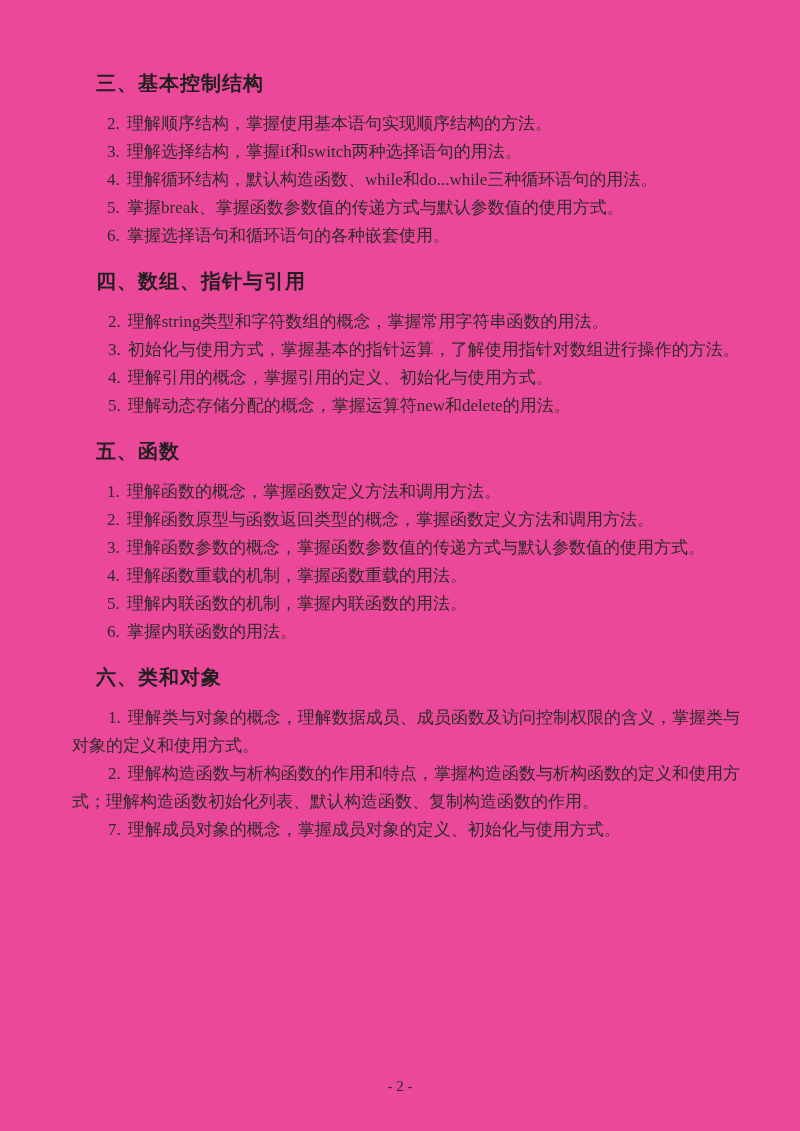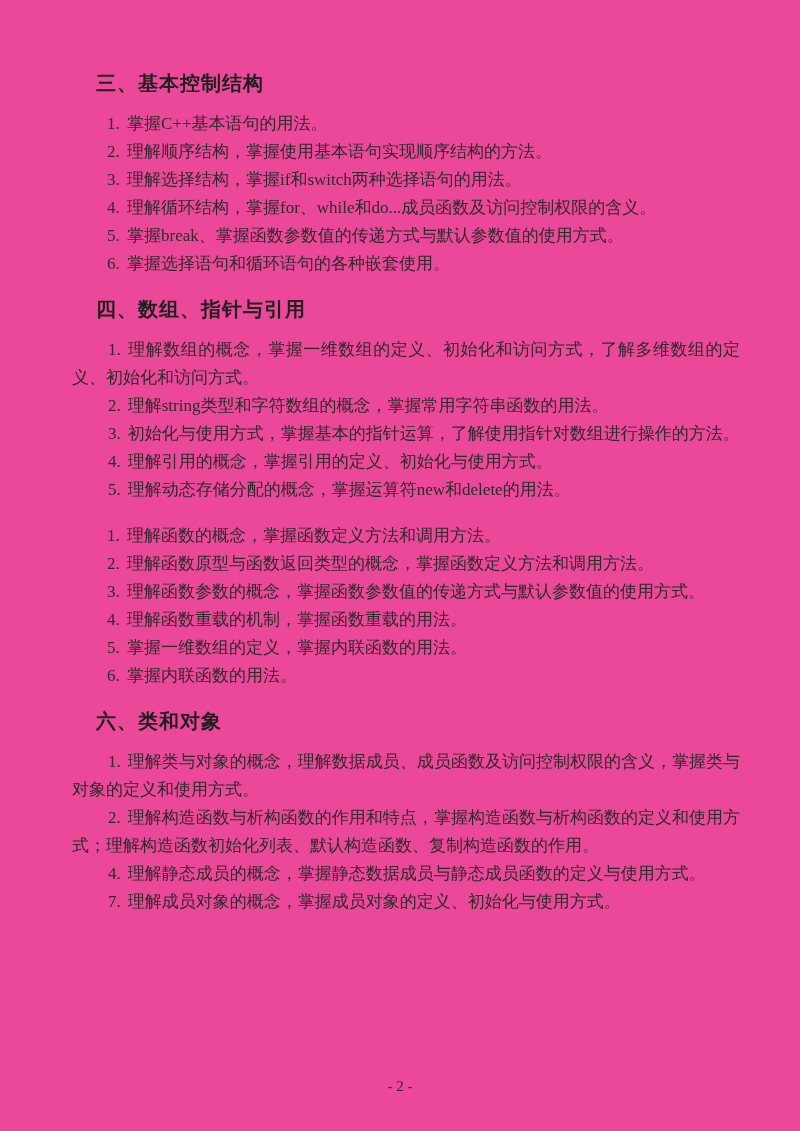--- a/index.html
+++ b/index.html
@@ -62,53 +62,51 @@
 </style>
 </head>
 <body>
 
 <div class="page">
   <div class="content">
 
     <section>
       <h2>三、基本控制结构</h2>
       <ul class="items">
-        <li><span class="li-num">1.</span><span>掌握C++基本语句的用法。</span></li>
         <li><span class="li-num">2.</span><span>理解顺序结构，掌握使用基本语句实现顺序结构的方法。</span></li>
         <li><span class="li-num">3.</span><span>理解选择结构，掌握if和switch两种选择语句的用法。</span></li>
-        <li><span class="li-num">4.</span><span>理解循环结构，掌握for、while和do...成员函数及访问控制权限的含义。</span></li>
+        <li><span class="li-num">4.</span><span>理解循环结构，默认构造函数、while和do...while三种循环语句的用法。</span></li>
         <li><span class="li-num">5.</span><span>掌握break、掌握函数参数值的传递方式与默认参数值的使用方式。</span></li>
         <li><span class="li-num">6.</span><span>掌握选择语句和循环语句的各种嵌套使用。</span></li>
       </ul>
     </section>
 
     <section>
       <h2>四、数组、指针与引用</h2>
-      <p class="para"><span class="p-num">1.</span><span>理解数组的概念，掌握一维数组的定义、初始化和访问方式，了解多维数组的定义、初始化和访问方式。</span></p>
       <p class="para"><span class="p-num">2.</span><span>理解string类型和字符数组的概念，掌握常用字符串函数的用法。</span></p>
       <p class="para"><span class="p-num">3.</span><span>初始化与使用方式，掌握基本的指针运算，了解使用指针对数组进行操作的方法。</span></p>
       <p class="para"><span class="p-num">4.</span><span>理解引用的概念，掌握引用的定义、初始化与使用方式。</span></p>
       <p class="para"><span class="p-num">5.</span><span>理解动态存储分配的概念，掌握运算符new和delete的用法。</span></p>
     </section>
 
     <section>
+      <h2>五、函数</h2>
       <ul class="items">
         <li><span class="li-num">1.</span><span>理解函数的概念，掌握函数定义方法和调用方法。</span></li>
         <li><span class="li-num">2.</span><span>理解函数原型与函数返回类型的概念，掌握函数定义方法和调用方法。</span></li>
         <li><span class="li-num">3.</span><span>理解函数参数的概念，掌握函数参数值的传递方式与默认参数值的使用方式。</span></li>
         <li><span class="li-num">4.</span><span>理解函数重载的机制，掌握函数重载的用法。</span></li>
-        <li><span class="li-num">5.</span><span>掌握一维数组的定义，掌握内联函数的用法。</span></li>
+        <li><span class="li-num">5.</span><span>理解内联函数的机制，掌握内联函数的用法。</span></li>
         <li><span class="li-num">6.</span><span>掌握内联函数的用法。</span></li>
       </ul>
     </section>
 
     <section>
       <h2>六、类和对象</h2>
       <p class="para"><span class="p-num">1.</span><span>理解类与对象的概念，理解数据成员、成员函数及访问控制权限的含义，掌握类与对象的定义和使用方式。</span></p>
       <p class="para"><span class="p-num">2.</span><span>理解构造函数与析构函数的作用和特点，掌握构造函数与析构函数的定义和使用方式；理解构造函数初始化列表、默认构造函数、复制构造函数的作用。</span></p>
-      <p class="para"><span class="p-num">4.</span><span>理解静态成员的概念，掌握静态数据成员与静态成员函数的定义与使用方式。</span></p>
       <p class="para"><span class="p-num">7.</span><span>理解成员对象的概念，掌握成员对象的定义、初始化与使用方式。</span></p>
     </section>
 
   </div>
 
   <div class="footer">- 2 -</div>
 </div>
 
 </body></html>

